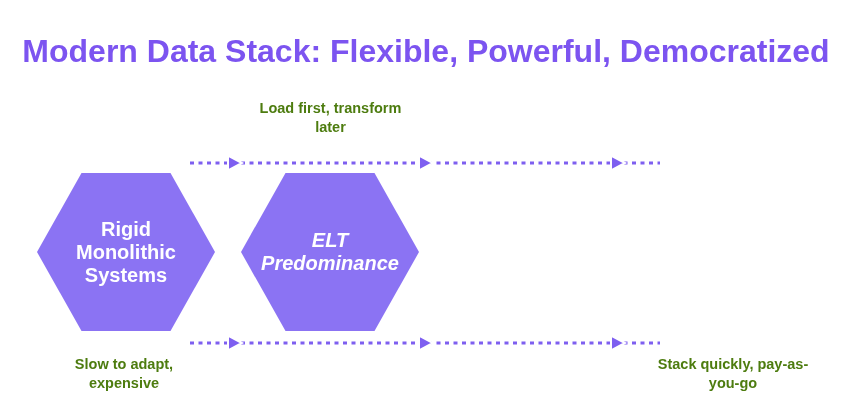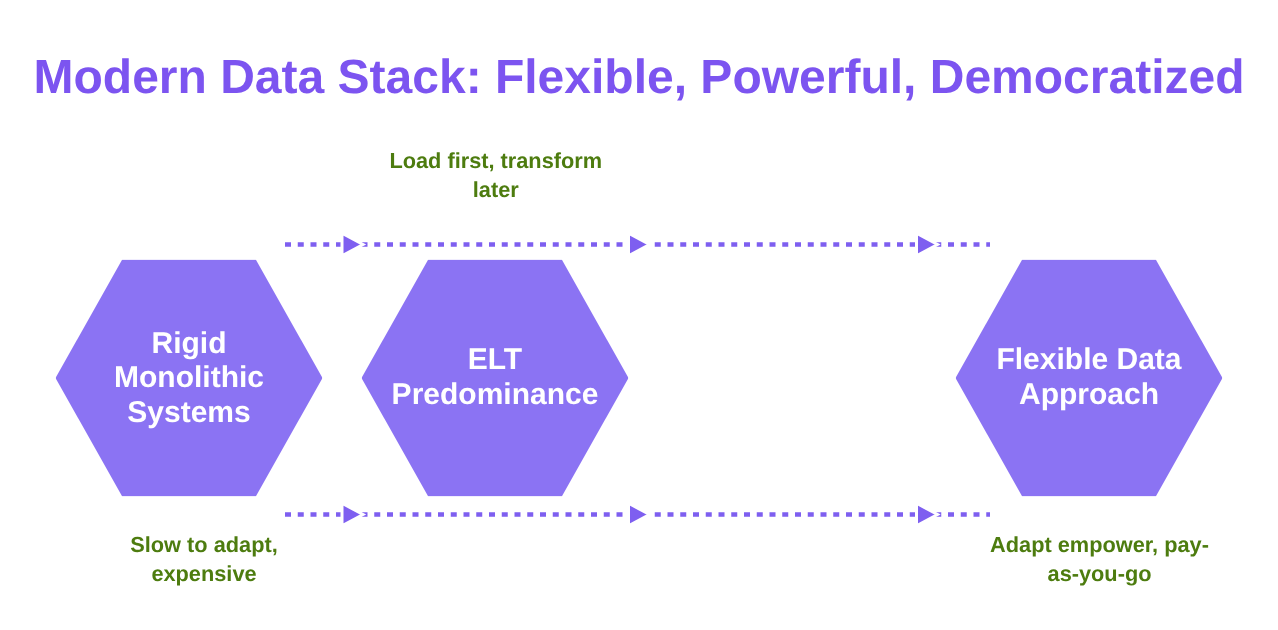--- a/index.html
+++ b/index.html
@@ -57,24 +57,24 @@
   .annotation {
     position: absolute;
     text-align: center;
     font-size: 14.5px;
     line-height: 19px;
     font-weight: bold;
     color: #4d7c0f;
   }
   .annotation.top-1    { top: 99px;  left: 243px; width: 175px; }
   .annotation.top-2    { top: 99px;  left: 445px; width: 175px; }
-  .annotation.bottom-1 { top: 355px; left: 56px;  width: 160px; }
+  .annotation.bottom-1 { top: 355px; left: 44px;  width: 160px; }
   .annotation.bottom-2 { top: 355px; left: 650px; width: 166px; }
   .hex-1 { left: 37px; justify-content: center;  }
-  .hex-2 { left: 241px; }
+  .hex-2 { left: 241px; font-style: italic; }
   .hex-3 { left: 436px; }
   .hex-4 { left: 637px; }
 </style>
 </head>
 <body>
 
 <div class="canvas">
 
   <h1 class="diagram-title">Modern Data Stack: Flexible, Powerful, Democratized</h1>
 
@@ -88,25 +88,22 @@
     <path d="M419 155.5 L433 163 L419 170.5 Z" fill="#7E5FF0" stroke="#ffffff" stroke-width="2"></path>
     <path d="M611 155.5 L625 163 L611 170.5 Z" fill="#7E5FF0" stroke="#ffffff" stroke-width="2"></path>
 
     <path d="M228 335.5 L242 343 L228 350.5 Z" fill="#7E5FF0" stroke="#ffffff" stroke-width="2"></path>
     <path d="M419 335.5 L433 343 L419 350.5 Z" fill="#7E5FF0" stroke="#ffffff" stroke-width="2"></path>
     <path d="M611 335.5 L625 343 L611 350.5 Z" fill="#7E5FF0" stroke="#ffffff" stroke-width="2"></path>
   </svg>
 
   <div class="annotation top-1">Load first, transform later</div>
   <div class="annotation bottom-1">Slow to adapt, expensive</div>
-  <div class="annotation bottom-2">Adapt empower, pay-as-you-go</div>
+  <div class="annotation bottom-2">Stack quickly, pay-as-you-go</div>
 
   <div class="hex hex-1">
     <div class="hex-label">Rigid Monolithic Systems</div>
   </div>
   <div class="hex hex-2">
     <div class="hex-label">ELT Predominance</div>
   </div>
-  <div class="hex hex-4">
-    <div class="hex-label">Flexible Data Approach</div>
-  </div>
 
 </div>
 
 </body></html>

